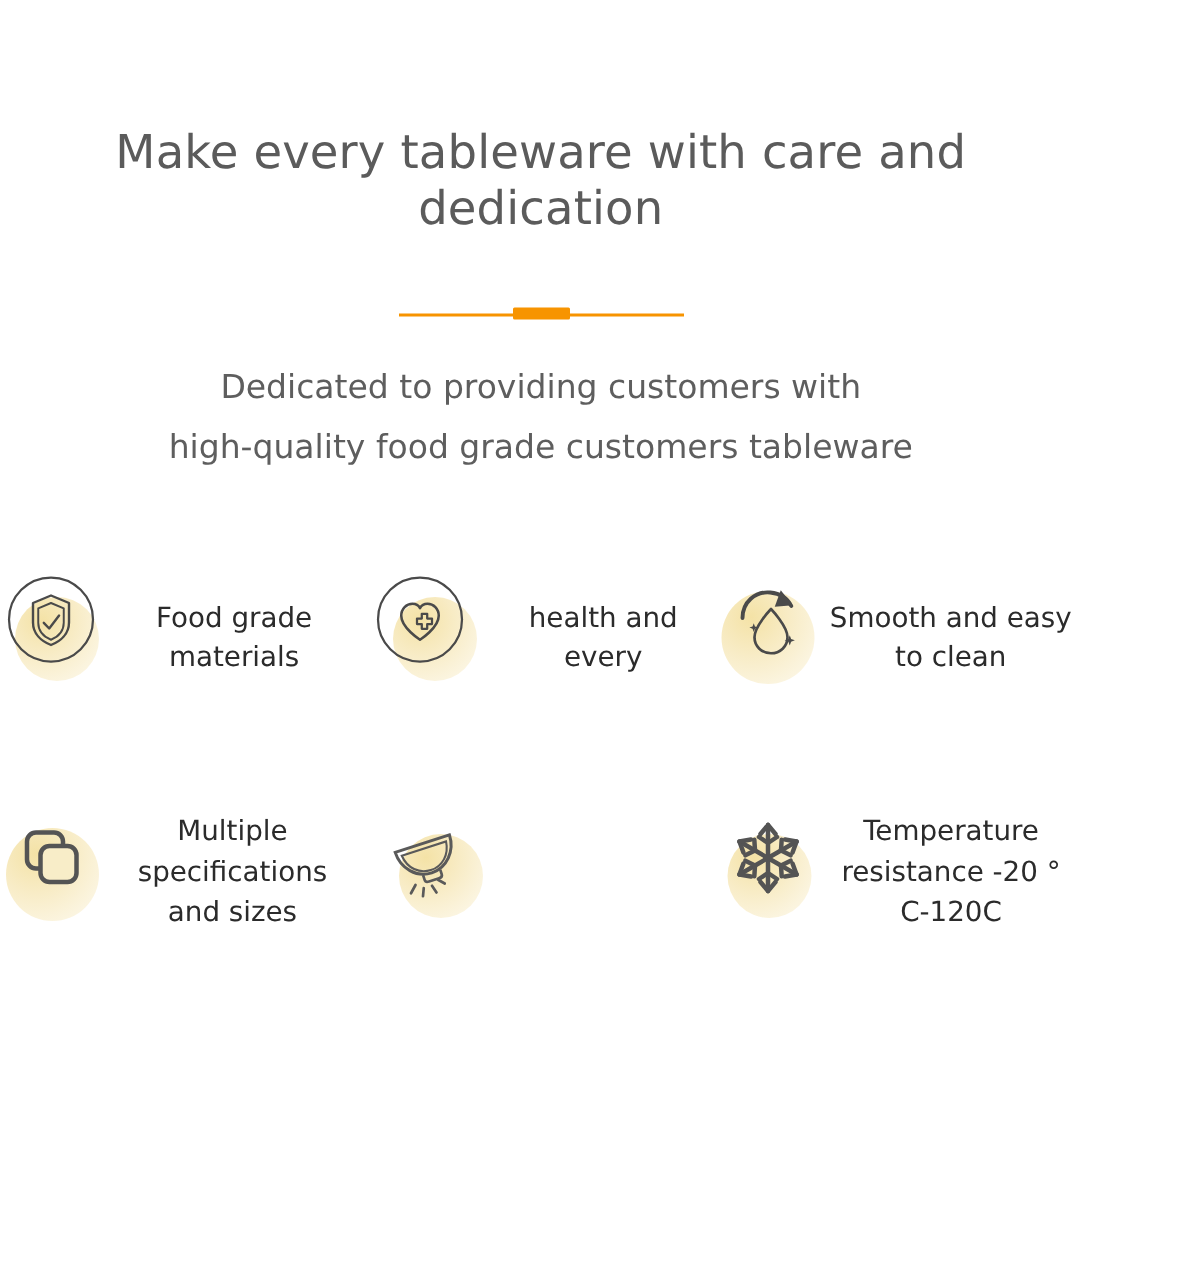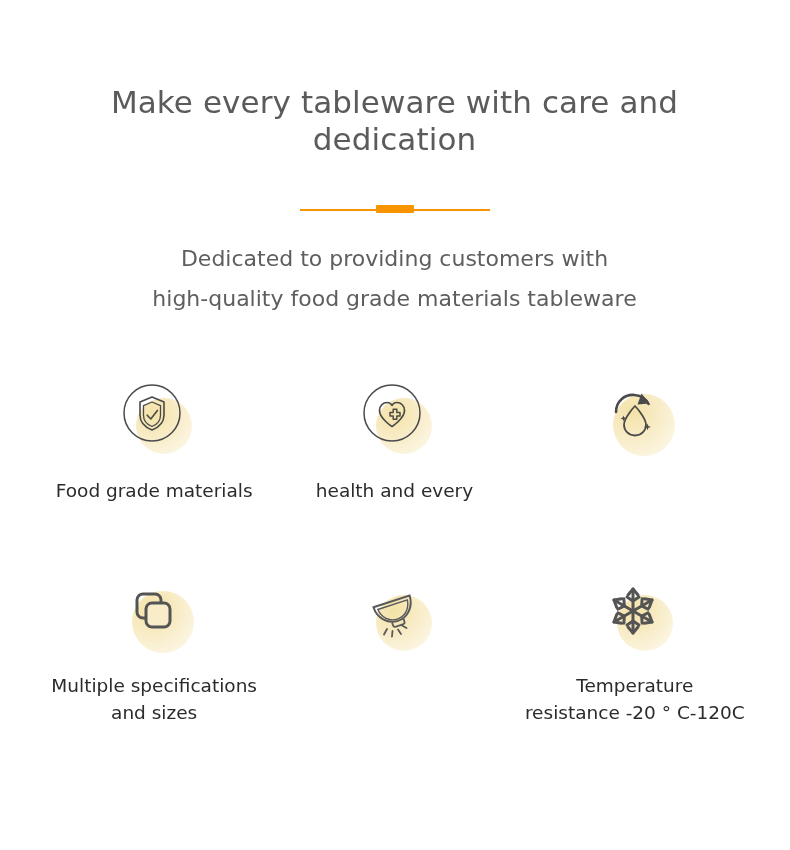--- a/index.html
+++ b/index.html
@@ -12,21 +12,20 @@
     background: #ffffff;
     font-family: "DejaVu Sans", "Liberation Sans", sans-serif;
     overflow: hidden;
   }
 
   .page {
     position: relative;
     width: 721px;
     height: 850px;
     box-sizing: border-box;
-    margin-left: 34px;
   }
 
   
   .headline {
     text-align: center;
     color: #5b5b5b;
     font-size: 31px;
     font-weight: 400;
     letter-spacing: 0.1px;
     line-height: 1.2;
@@ -76,21 +75,21 @@
   
   .features {
     display: flex;
     flex-wrap: wrap;
     margin-top: 46px;
   }
   .feature {
     width: 33.3333%;
     box-sizing: border-box;
     display: flex;
-    flex-direction: column;
+    flex-direction: row;
     align-items: center;
   }
   .feature-row2 { margin-top: 66px; }
 
   .icon-wrap {
     position: relative;
     width: 88px;
     height: 82px;
     display: flex;
     align-items: center;
@@ -137,21 +136,21 @@
 
   <h1 class="headline">Make every tableware with care and dedication</h1>
 
   <div class="divider">
     <div class="divider-line"></div>
     <div class="divider-block"></div>
   </div>
 
   <div class="subtitle">
     <span class="subtitle-line">Dedicated to providing customers with</span>
-    <span class="subtitle-line">high-quality food grade materials tableware</span>
+    <span class="subtitle-line">high-quality food grade customers tableware</span>
   </div>
 
   <div class="features">
 
     <div class="feature">
       <div class="icon-wrap">
         <div class="blob"></div>
         <svg class="glyph" width="66" height="66" viewBox="0 0 66 66">
           <circle cx="31" cy="31" r="28" fill="none" stroke="#4A4A4A" stroke-width="1.5"></circle>
           <path d="M31 15 L43 20 L43 33 C43 40.5 37.5 45.5 31 48 C24.5 45.5 19 40.5 19 33 L19 20 Z" fill="none" stroke="#4A4A4A" stroke-width="1.6" stroke-linejoin="round"></path>
@@ -178,20 +177,21 @@
       <div class="icon-wrap">
         <div class="blob blob-lg"></div>
         <svg class="glyph" width="66" height="66" viewBox="0 0 66 66">
           <path d="M14 30 C14 19.5 22.5 12 32.5 13 C39 13.6 44 17 46.5 22" fill="none" stroke="#4A4A4A" stroke-width="2.6" stroke-linecap="round"></path>
           <path d="M39.5 11.5 L47.5 21.5 L35.5 22.5 Z" fill="#4A4A4A"></path>
           <path d="M33 24 C33 24 22 35.5 22 42.8 C22 48.9 26.9 53.5 33 53.5 C39.1 53.5 44 48.9 44 42.8 C44 35.5 33 24 33 24 Z" fill="none" stroke="#4A4A4A" stroke-width="1.8" stroke-linejoin="round"></path>
           <path d="M21.5 33.5 L22.3 35.6 L24.4 36.4 L22.3 37.2 L21.5 39.3 L20.7 37.2 L18.6 36.4 L20.7 35.6 Z" fill="#4A4A4A"></path>
           <path d="M45.5 41.5 L46.4 44 L48.9 44.9 L46.4 45.8 L45.5 48.3 L44.6 45.8 L42.1 44.9 L44.6 44 Z" fill="#4A4A4A"></path>
         </svg>
       </div>
+      <div class="feature-label">Smooth and easy to clean</div>
     </div>
 
     <div class="feature feature-row2">
       <div class="icon-wrap">
         <div class="blob blob-lg"></div>
         <svg class="glyph" width="66" height="66" viewBox="0 0 66 66">
           <rect x="16" y="15" width="24" height="24" rx="6" ry="6" fill="none" stroke="#545454" stroke-width="3"></rect>
           <rect x="25" y="24" width="24" height="24" rx="6" ry="6" fill="#f8edc8" stroke="#545454" stroke-width="3"></rect>
         </svg>
       </div>

